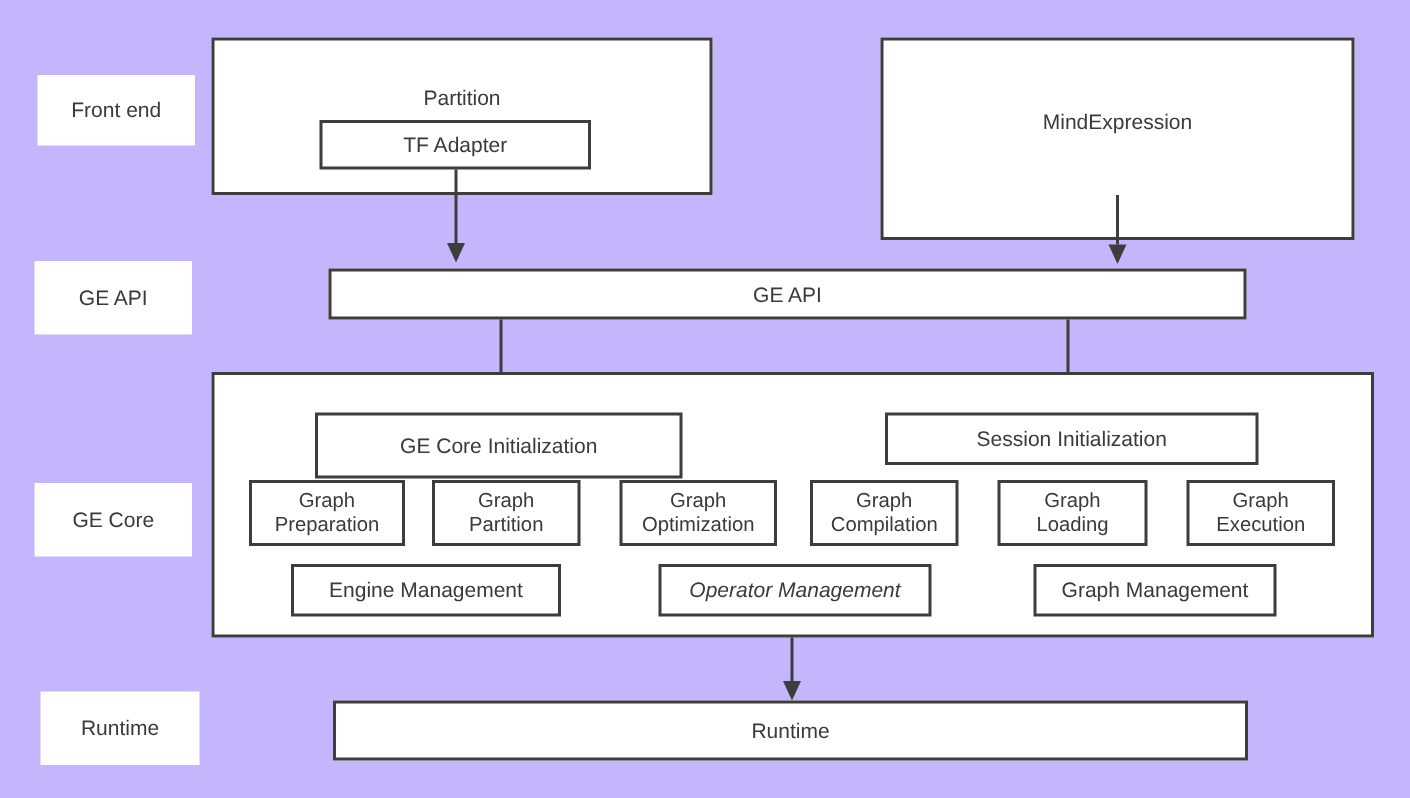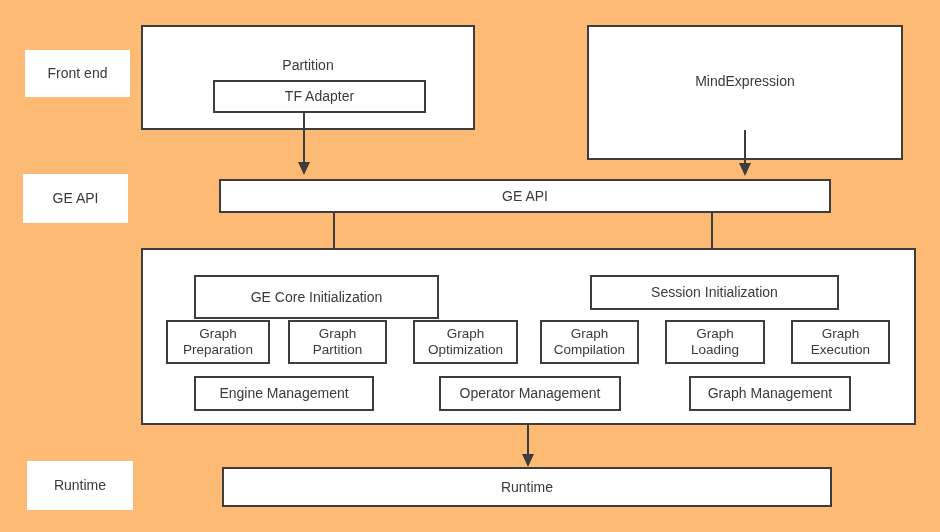--- a/index.html
+++ b/index.html
@@ -8,21 +8,21 @@
     padding: 0;
     background: #000000;
   }
   body {
     font-family: "Liberation Sans", sans-serif;
   }
   #canvas {
     position: relative;
     width: 940px;
     height: 532px;
-    background: #fdba74;
+    background: #c4b5fd;
     overflow: hidden;
   }
   .box {
     position: absolute;
     box-sizing: border-box;
     background: #ffffff;
     color: #3a3a3a;
     display: flex;
     align-items: center;
     justify-content: center;
@@ -81,30 +81,33 @@
 <div id="canvas">
 
   <div class="box legend-box" style="left:25px; top:50px; width:105px; height:47px;">
     <span>Front end</span>
   </div>
 
   <div class="box legend-box" style="left:23px; top:174px; width:105px; height:49px;">
     <span>GE API</span>
   </div>
 
+  <div class="box legend-box" style="left:23px; top:322px; width:105px; height:49px;">
+    <span>GE Core</span>
+  </div>
 
   <div class="box legend-box" style="left:27px; top:461px; width:106px; height:49px;">
     <span>Runtime</span>
   </div>
 
   <div class="box frame" style="left:141px; top:25px; width:334px; height:105px; display:block;">
     <div class="container-label" style="top:30px;">Partition</div>
   </div>
 
-  <div class="box inner" style="left:213px; top:80px; width:213px; height:33px; font-size:14px;">
+  <div class="box inner" style="left:213px; top:80px; width:181px; height:33px; font-size:14px;">
     <span>TF Adapter</span>
   </div>
 
   <div class="box frame" style="left:587px; top:25px; width:316px; height:135px; display:block;">
     <div class="container-label" style="top:46px; font-size:14px;">MindExpression</div>
   </div>
 
   <div class="arrow" style="left:297px; top:113px; width:14px; height:62px;">
     <div class="shaft" style="height:49px;"></div>
     <div class="head"></div>
@@ -124,21 +127,21 @@
     <div class="head"></div>
   </div>
 
   <div class="arrow" style="left:705px; top:213px; width:14px; height:62px;">
     <div class="shaft" style="height:49px;"></div>
     <div class="head"></div>
   </div>
 
   <div class="box frame" style="left:141px; top:248px; width:775px; height:177px; display:block;"></div>
 
-  <div class="box inner" style="left:194px; top:275px; width:245px; height:44px; font-size:14px;">
+  <div class="box inner" style="left:210px; top:275px; width:245px; height:44px; font-size:14px;">
     <span>GE Core Initialization</span>
   </div>
 
   <div class="box inner" style="left:590px; top:275px; width:249px; height:35px; font-size:14px;">
     <span>Session Initialization</span>
   </div>
 
   <div class="box inner" style="left:166px; top:320px; width:104px; height:44px; font-size:13.5px;">
     <span>Graph
 Preparation</span>
@@ -166,21 +169,21 @@
 
   <div class="box inner" style="left:791px; top:320px; width:99px; height:44px; font-size:13.5px;">
     <span>Graph
 Execution</span>
   </div>
 
   <div class="box inner" style="left:194px; top:376px; width:180px; height:35px; font-size:14px;">
     <span>Engine Management</span>
   </div>
 
-  <div class="box inner" style="left:439px; top:376px; width:182px; height:35px; font-size:14px;">
+  <div class="box inner" style="left:439px; top:376px; width:182px; height:35px; font-size:14px;font-style:italic;">
     <span>Operator Management</span>
   </div>
 
   <div class="box inner" style="left:689px; top:376px; width:162px; height:35px; font-size:14px;">
     <span>Graph Management</span>
   </div>
 
   <div class="arrow" style="left:521px; top:425px; width:14px; height:42px;">
     <div class="shaft" style="height:29px;"></div>
     <div class="head"></div>

